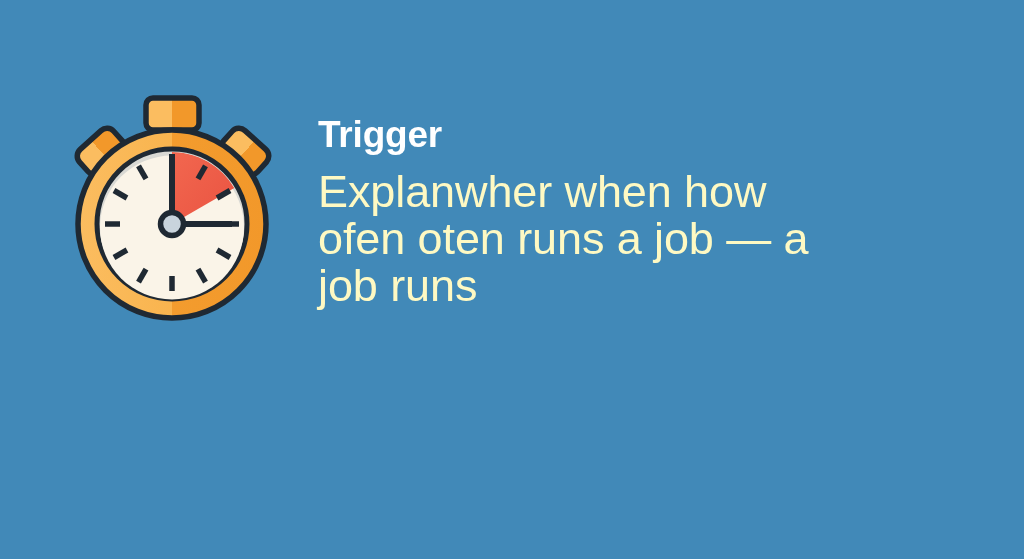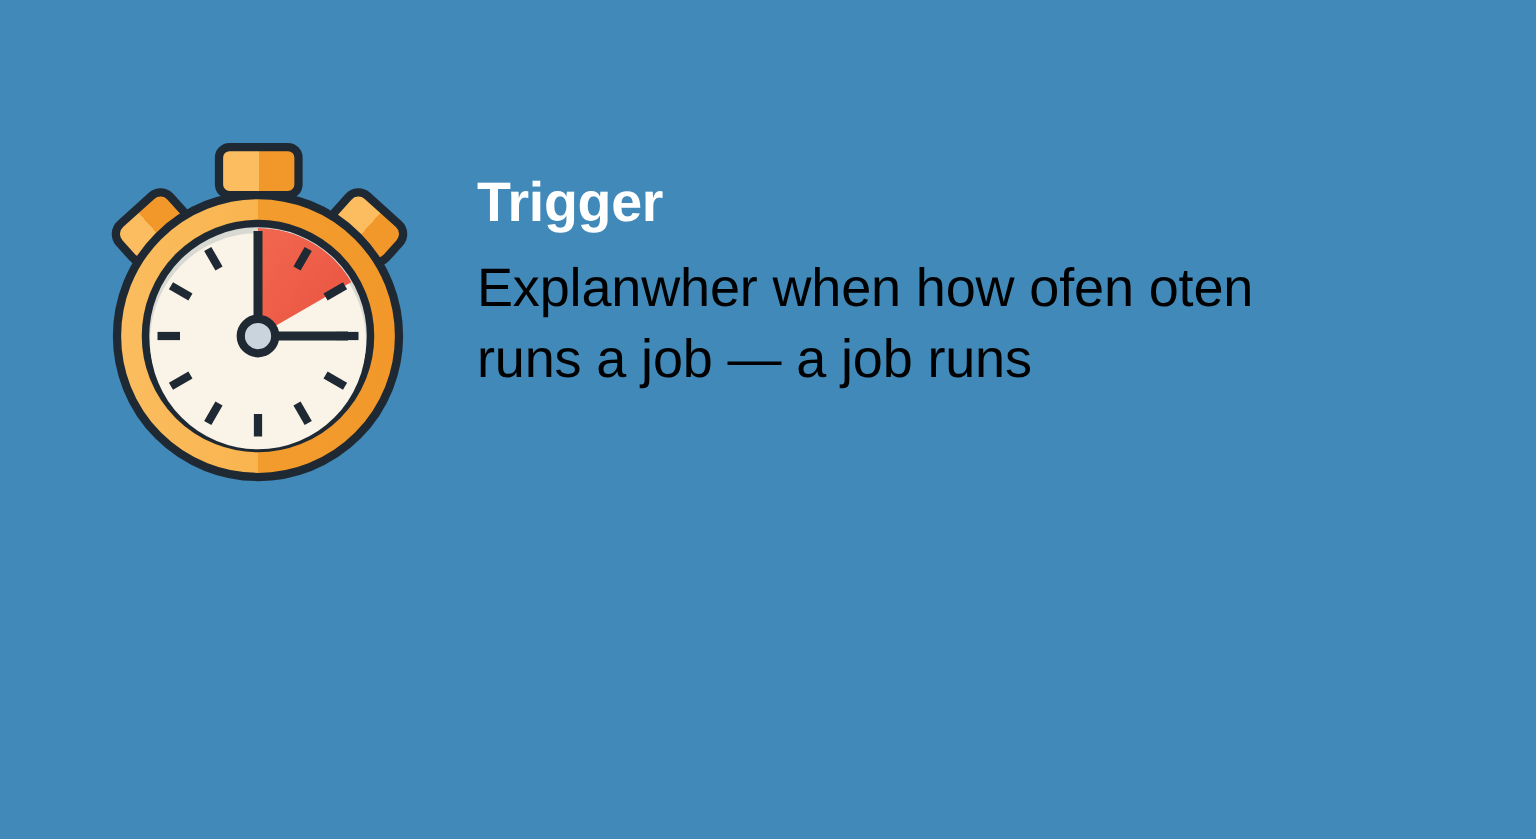--- a/index.html
+++ b/index.html
@@ -49,23 +49,23 @@
     font-size: 37px;
     font-weight: bold;
     color: #ffffff;
     line-height: 46px;
     letter-spacing: -0.2px;
     margin: 0 0 10px 0;
     white-space: nowrap;
   }
 
   #body-text {
-    font-size: 36px;
+    font-size: 45px;
     font-weight: normal;
-    color: #000000;
+    color: #fef9c3;
     line-height: 47px;
     letter-spacing: -0.1px;
     margin: 0;
     max-width: 530px;
   }
 </style>
 </head>
 <body>
 
 <div id="slide">

